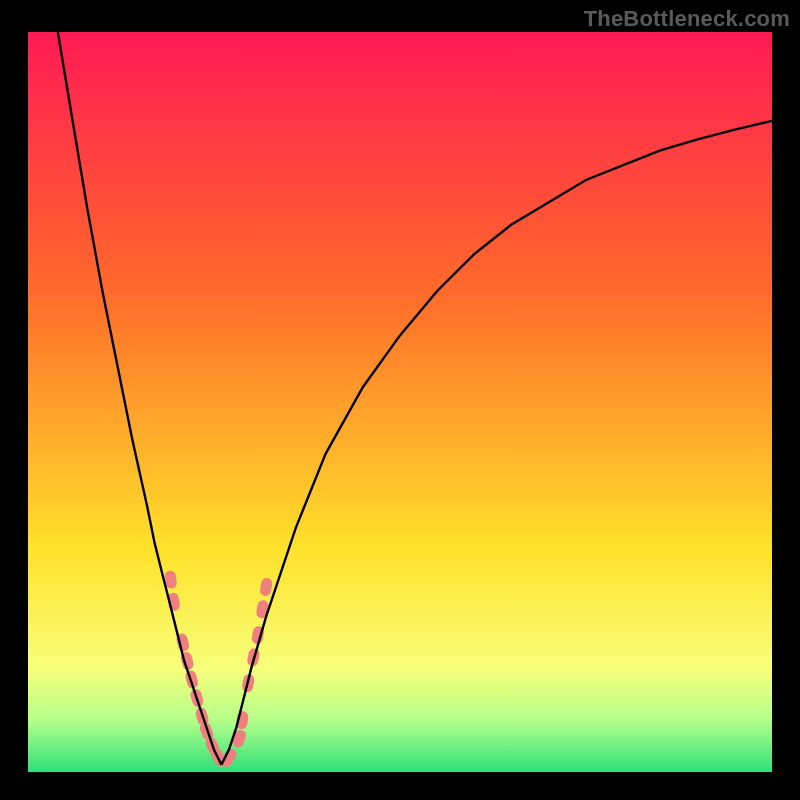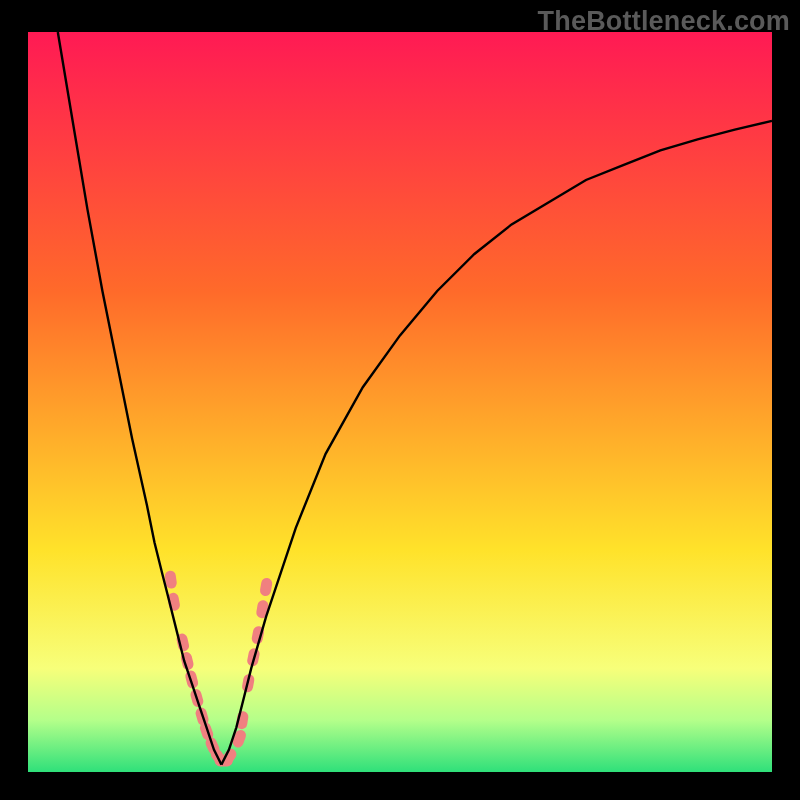--- a/index.html
+++ b/index.html
@@ -17,21 +17,21 @@
     top: 0;
     width: 800px;
     height: 800px;
     background: #000;
   }
   .watermark {
     position: absolute;
     top: 6px;
     right: 10px;
     color: #5a5a5a;
-    font-size: 27px;
+    font-size: 22px;
     font-weight: 600;
     letter-spacing: 0.2px;
     user-select: none;
   }
   svg {
     position: absolute;
     left: 0;
     top: 0;
   }
 </style>

